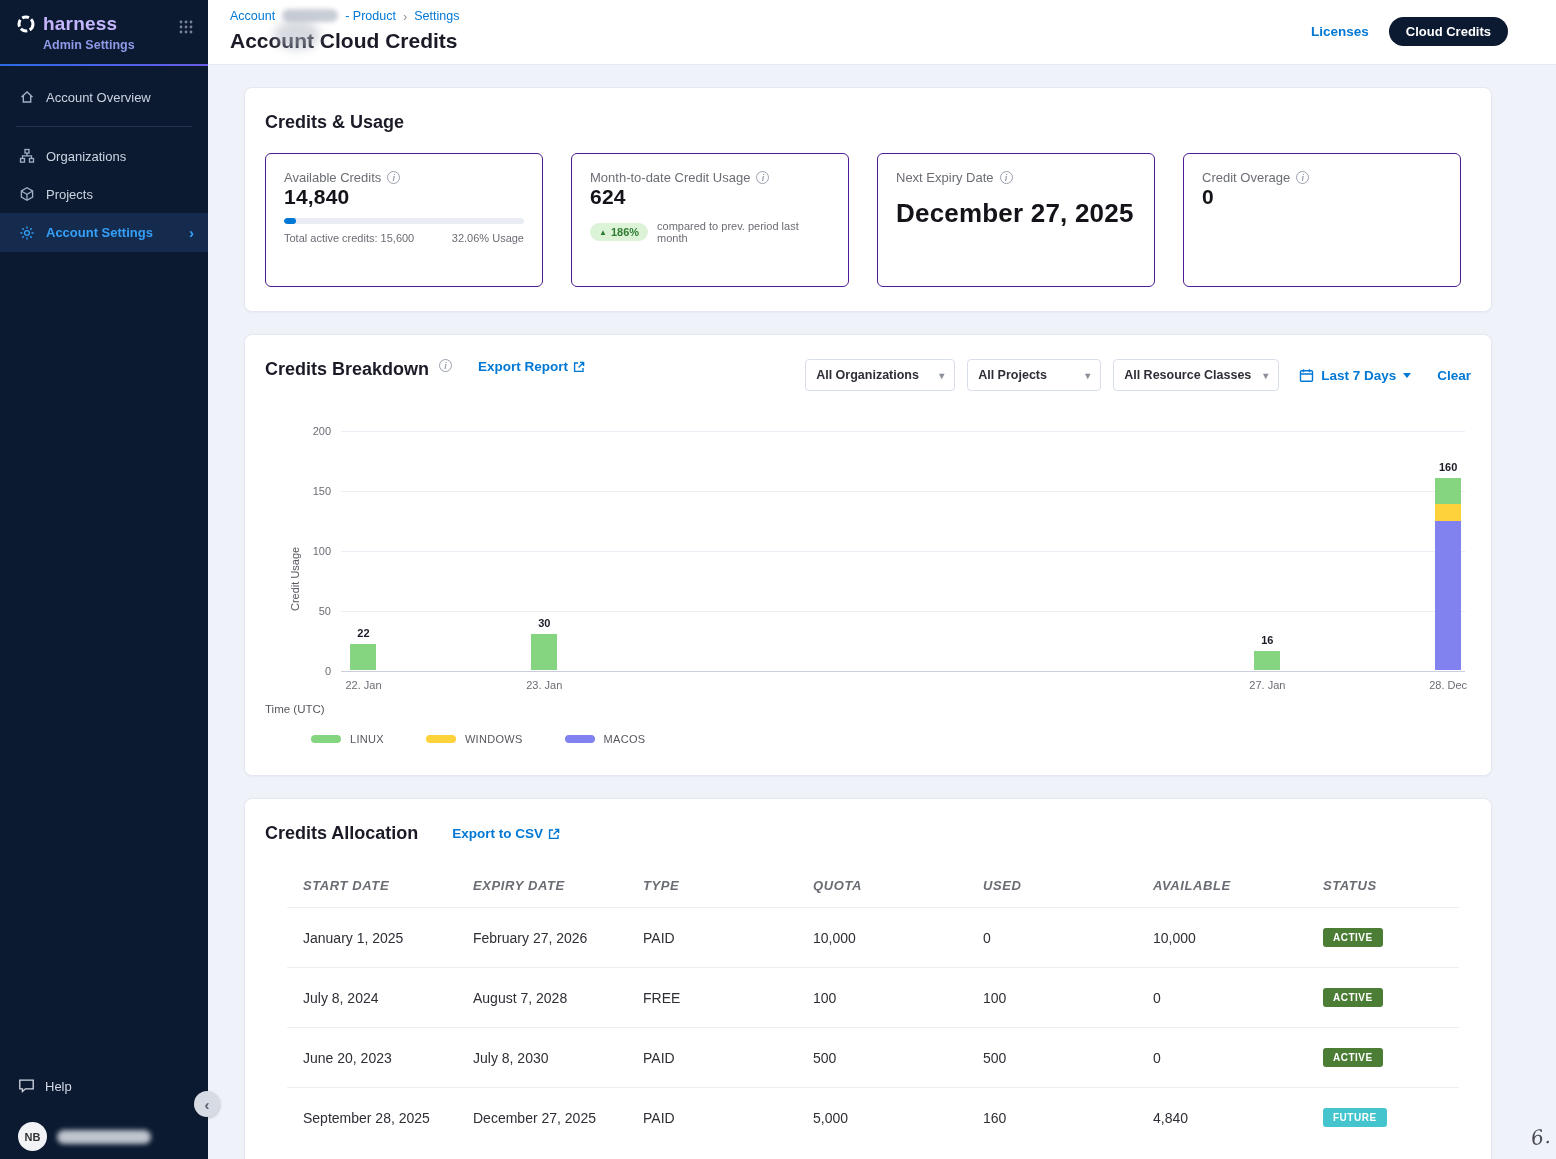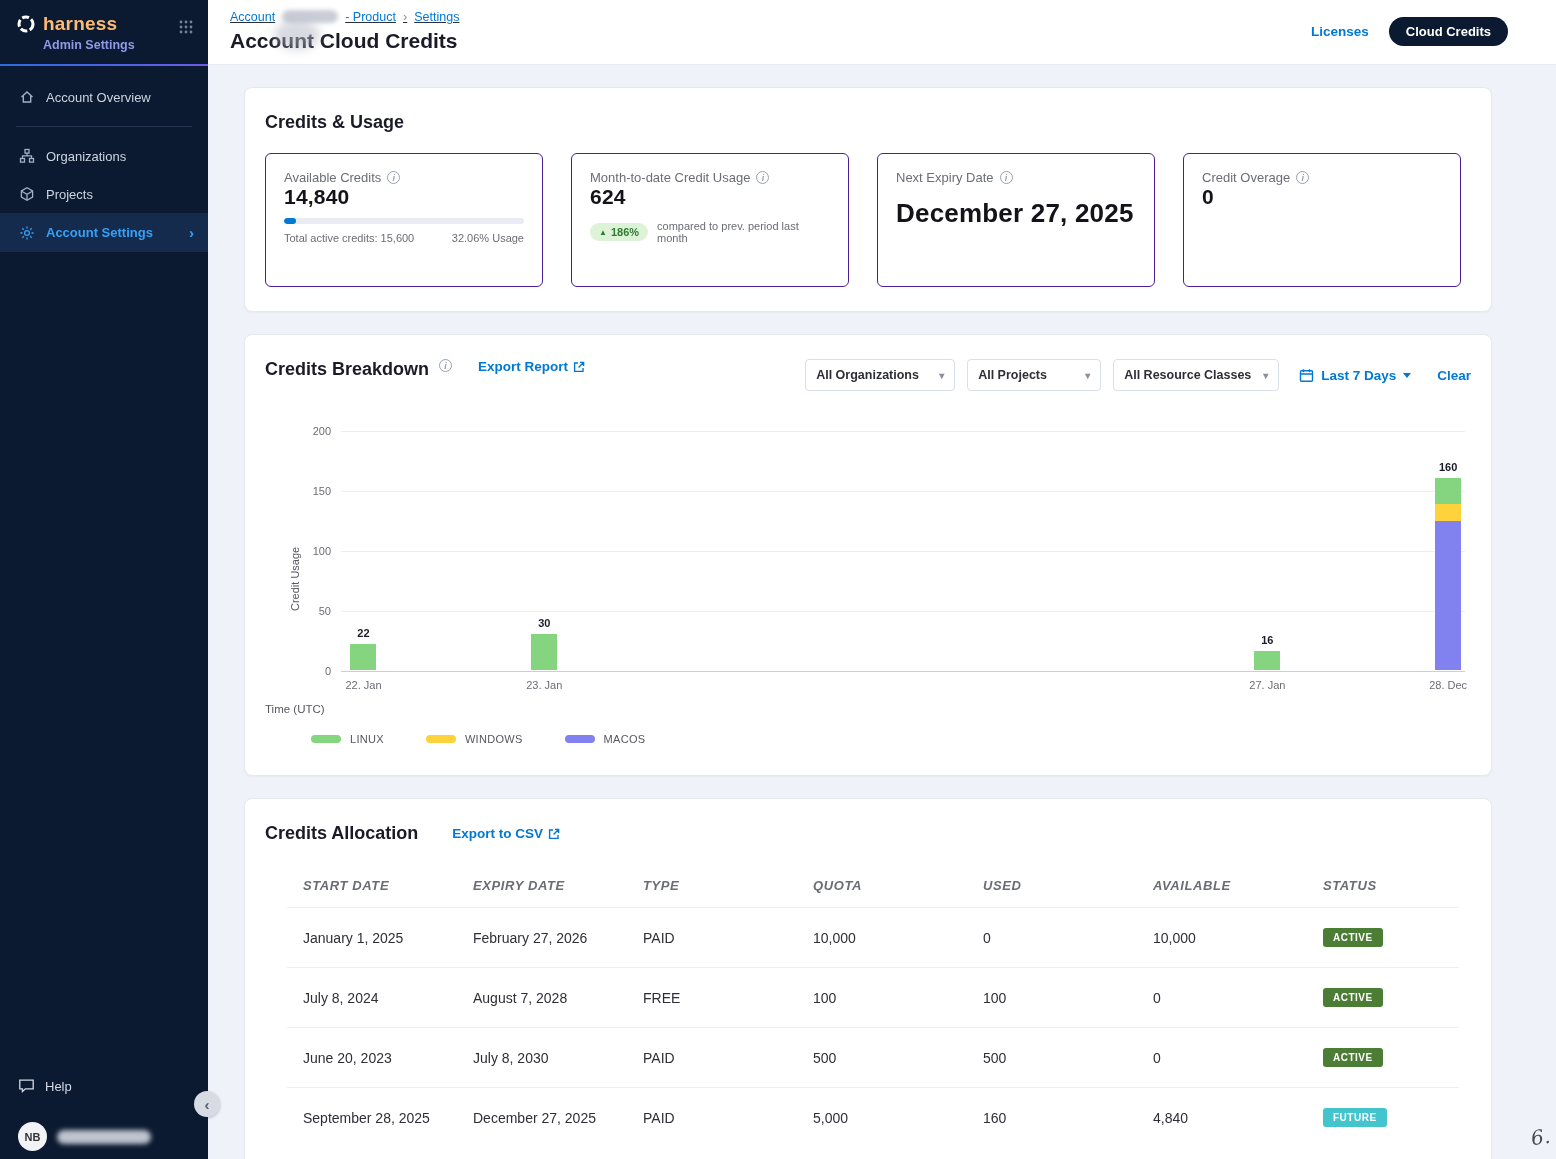--- a/index.html
+++ b/index.html
@@ -23,21 +23,21 @@
     display: flex; flex-direction: column;
     position: relative;
   }
   .sb-header {
     padding: 13px 14px 12px 16px;
     display: flex; justify-content: space-between; align-items: flex-start;
     border-bottom: 2px solid;
     border-image: linear-gradient(90deg,#2b6be4,#6a5ce8) 1;
   }
   .brand-row { display: flex; align-items: center; gap: 7px; }
-  .brand-name { color: #fdba74; font-size: 19px; font-weight: bold; letter-spacing: .2px; }
+  .brand-name { color: #c4b5fd; font-size: 19px; font-weight: bold; letter-spacing: .2px; }
   .brand-sub { color: #8e9ae8; font-size: 12.5px; font-weight: bold; margin: 3px 0 0 27px; }
   .grid-btn { margin-top: 6px; opacity: .85; }
   .nav { padding-top: 12px; }
   .nav-item {
     display: flex; align-items: center; gap: 11px;
     padding: 11px 14px 11px 18px;
     font-size: 13px; color: #ccd4e2;
   }
   .nav-item .nav-icon { width: 17px; display: inline-flex; justify-content: center; color: #9fb0c6; }
   .nav-item.active { background: #152b4e; color: #35a0f7; font-weight: bold; }
@@ -65,21 +65,21 @@
 
   
   .main { flex: 1; display: flex; flex-direction: column; overflow: hidden; }
   .topbar {
     background: #fff;
     border-bottom: 1px solid #e7eaf1;
     padding: 9px 48px 11px 22px;
     display: flex; justify-content: space-between; align-items: flex-start;
     position: relative;
   }
-  .breadcrumb { display: flex; align-items: center; gap: 7px; font-size: 12.5px; text-decoration: underline; }
+  .breadcrumb { display: flex; align-items: flex-start; gap: 7px; font-size: 12.5px; }
   .crumb { color: #0278d5; }
   .crumb-sep { color: #8b8f99; font-size: 13px; }
   .blur-blob { display: inline-block; width: 56px; height: 13px; background: #c9cdd6; border-radius: 7px; filter: blur(2px); }
   .title-smudge {
     position: absolute; left: 66px; top: 20px; width: 46px; height: 30px;
     background: rgba(176,181,193,.5); border-radius: 50%; filter: blur(5px); pointer-events: none;
   }
   .page-title { font-size: 21px; font-weight: bold; color: #1b1b28; margin-top: 5px; }
   .topbar-right { display: flex; align-items: center; gap: 20px; margin-top: 8px; }
   .link { color: #0278d5; font-weight: bold; font-size: 13.5px; }

